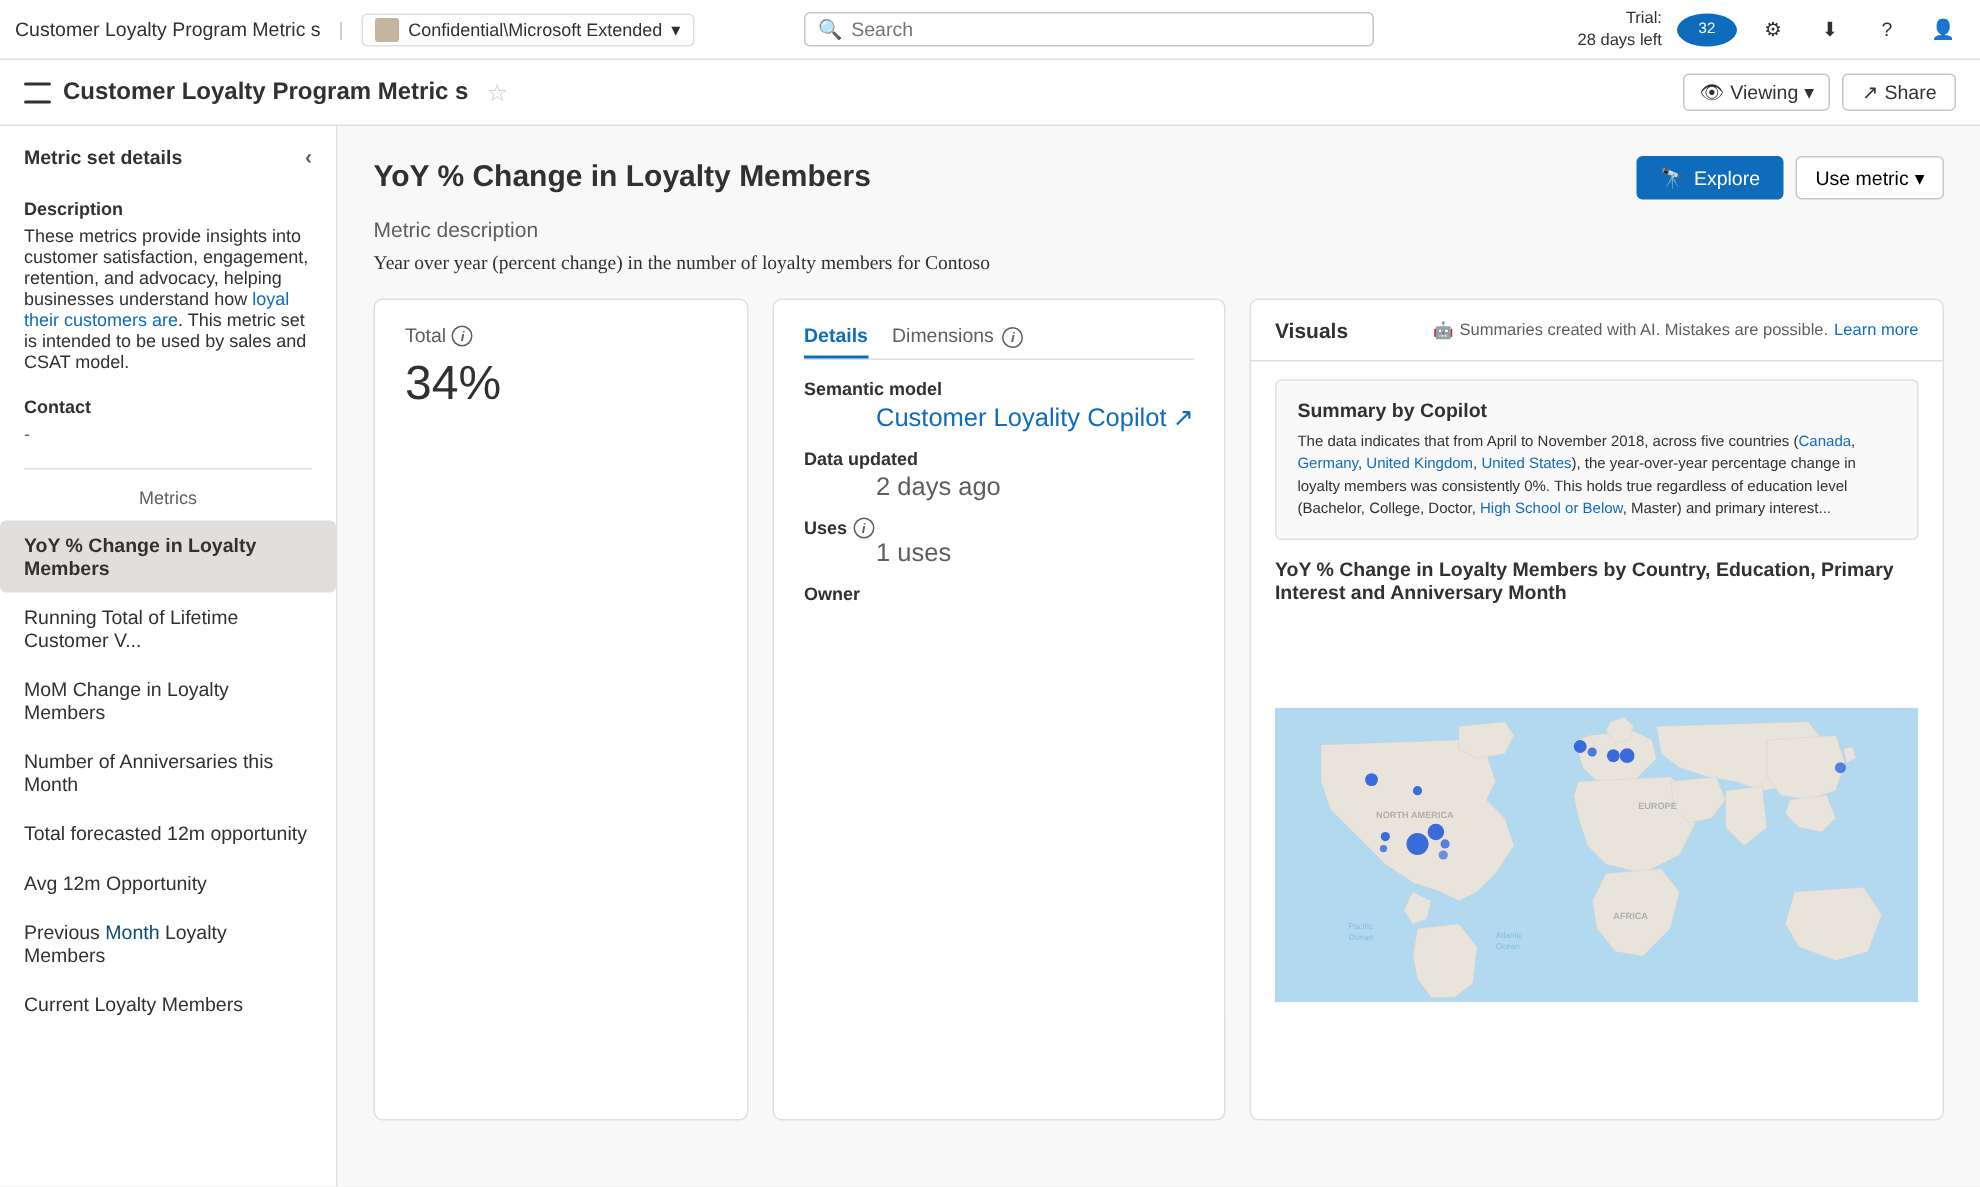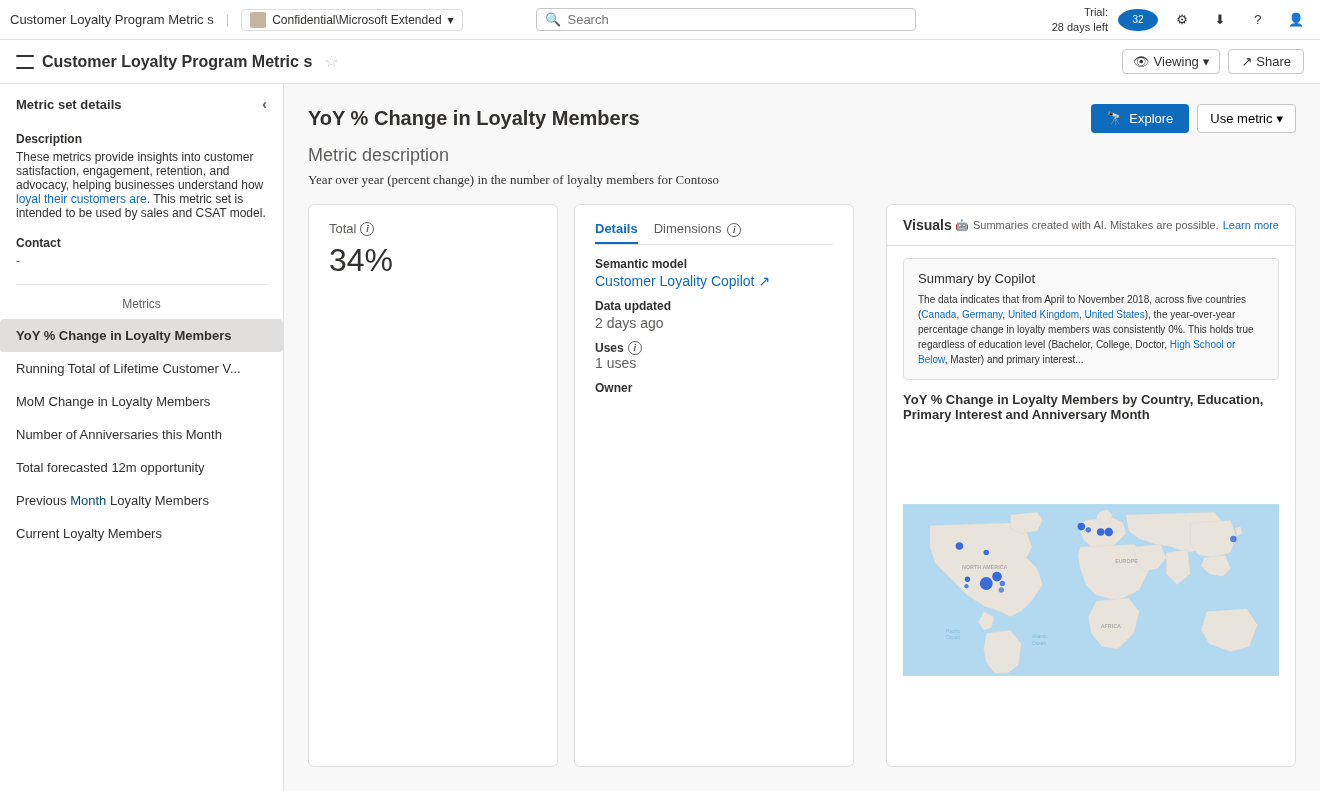--- a/index.html
+++ b/index.html
@@ -56,21 +56,21 @@
       display: flex; align-items: center; gap: 4px;
       border: 1px solid #c8c6c4; border-radius: 4px; padding: 4px 12px;
       font-size: 13px; cursor: pointer; background: #fff;
     }
 
     
     .main-layout { display: flex; height: calc(791px - 84px); }
 
     
     .sidebar {
-      width: 284px; background: #fff; border-right: 1px solid #e1dfdd;
+      width: 225px; background: #fff; border-right: 1px solid #e1dfdd;
       overflow-y: auto; flex-shrink: 0; padding-bottom: 20px;
     }
     .sidebar-header {
       display: flex; align-items: center; justify-content: space-between;
       padding: 12px 16px; font-weight: 600; font-size: 13px;
     }
     .collapse-btn { cursor: pointer; color: #605e5c; font-size: 14px; }
     .sidebar-section-title { font-weight: 600; font-size: 12px; color: #323130; padding: 8px 16px 4px; }
     .sidebar-desc { font-size: 12px; color: #323130; padding: 0 16px; margin-bottom: 8px; }
     .sidebar-desc-text { color: #0f6cbd; }
@@ -104,21 +104,21 @@
       display: flex; align-items: center; gap: 6px;
       background: #0f6cbd; color: #fff; border: none;
       border-radius: 4px; padding: 6px 16px; font-size: 13px; cursor: pointer;
     }
     .use-metric-btn {
       display: flex; align-items: center; gap: 4px;
       background: #fff; border: 1px solid #c8c6c4; border-radius: 4px;
       padding: 6px 12px; font-size: 13px; cursor: pointer;
     }
 
-    .metric-desc-label { font-size: 18px; color: #605e5c; margin-bottom: 6px; }
+    .metric-desc-label { font-size: 14px; color: #605e5c; margin-bottom: 6px; }
     .metric-desc-text { font-size: 13px; color: #323130; margin-bottom: 16px; font-family: Liberation Serif, serif; }
 
     
     .cards-row { display: flex; gap: 16px; margin-bottom: 16px; }
 
     .total-card {
       background: #fff; border: 1px solid #e1dfdd; border-radius: 6px;
       padding: 16px 20px; min-width: 250px; flex-shrink: 0;
     }
     .total-label {
@@ -133,44 +133,43 @@
     .details-tabs { display: flex; gap: 16px; border-bottom: 1px solid #e1dfdd; margin-bottom: 12px; }
     .details-tab {
       font-size: 13px; padding-bottom: 6px; cursor: pointer; color: #605e5c;
     }
     .details-tab.active {
       color: #0f6cbd; border-bottom: 2px solid #0f6cbd; font-weight: 600;
     }
     .details-tab-info { color: #c8c6c4; font-size: 11px; margin-left: 2px; }
     .detail-row { margin-bottom: 10px; }
     .detail-label { font-size: 12px; font-weight: 600; color: #323130; margin-bottom: 2px; }
-    .detail-value { font-size: 14px; color: #323130; }
+    .detail-value { font-size: 17px; color: #323130; margin-left: 48px; }
     .detail-value.link { color: #0f6cbd; cursor: pointer; display: flex; align-items: center; gap: 4px; }
     .detail-value.muted { color: #605e5c; }
     .uses-row { display: flex; align-items: center; gap: 4px; font-size: 12px; font-weight: 600; }
 
     
     .visuals-panel {
       background: #fff; border: 1px solid #e1dfdd; border-radius: 6px;
       flex: 1;
-      margin-left: 16px;
     }
     .visuals-header {
       display: flex; align-items: center; justify-content: space-between;
       padding: 12px 16px; border-bottom: 1px solid #e1dfdd;
     }
     .visuals-title { font-size: 14px; font-weight: 600; color: #323130; }
     .ai-notice { font-size: 11px; color: #605e5c; display: flex; align-items: center; gap: 4px; }
     .ai-notice a { color: #0f6cbd; cursor: pointer; }
 
     .summary-box {
       background: #f9f9f9; border: 1px solid #e1dfdd; border-radius: 4px;
       margin: 12px 16px; padding: 12px 14px;
     }
-    .summary-title { font-size: 13px; font-weight: 400; margin-bottom: 6px; color: #323130; }
+    .summary-title { font-size: 13px; font-weight: 700; margin-bottom: 6px; color: #323130; }
     .summary-text { font-size: 10px; color: #323130; line-height: 1.5; }
     .summary-text a { color: #0f6cbd; }
 
     .map-section { padding: 0 16px 16px; }
     .map-title { font-size: 13px; font-weight: 600; color: #323130; margin-bottom: 8px; text-align: left; }
     .map-container {
       position: relative; width: 100%; height: 320px;
       border-radius: 4px; overflow: hidden;
     }
     .map-svg { width: 100%; height: 100%; }
@@ -251,20 +250,21 @@
     <div class="sidebar-contact-val">-</div>
 
     <div class="sidebar-divider"></div>
     <div class="metrics-label">Metrics</div>
 
     <div class="metric-item active">YoY % Change in Loyalty Members</div>
     <div class="metric-item">Running Total of Lifetime Customer V...</div>
     <div class="metric-item">MoM Change in Loyalty Members</div>
     <div class="metric-item">Number of Anniversaries this Month</div>
     <div class="metric-item">Total forecasted 12m opportunity</div>
+    <div class="metric-item">Avg 12m Opportunity</div>
     <div class="metric-item">Previous <span class="highlight">Month</span> Loyalty Members</div>
     <div class="metric-item">Current Loyalty Members</div>
   </div>
 
   <div class="content-area">
 
     <div class="content-header">
       <div class="content-title">YoY % Change in Loyalty Members</div>
       <div class="content-actions">
         <button class="explore-btn">

